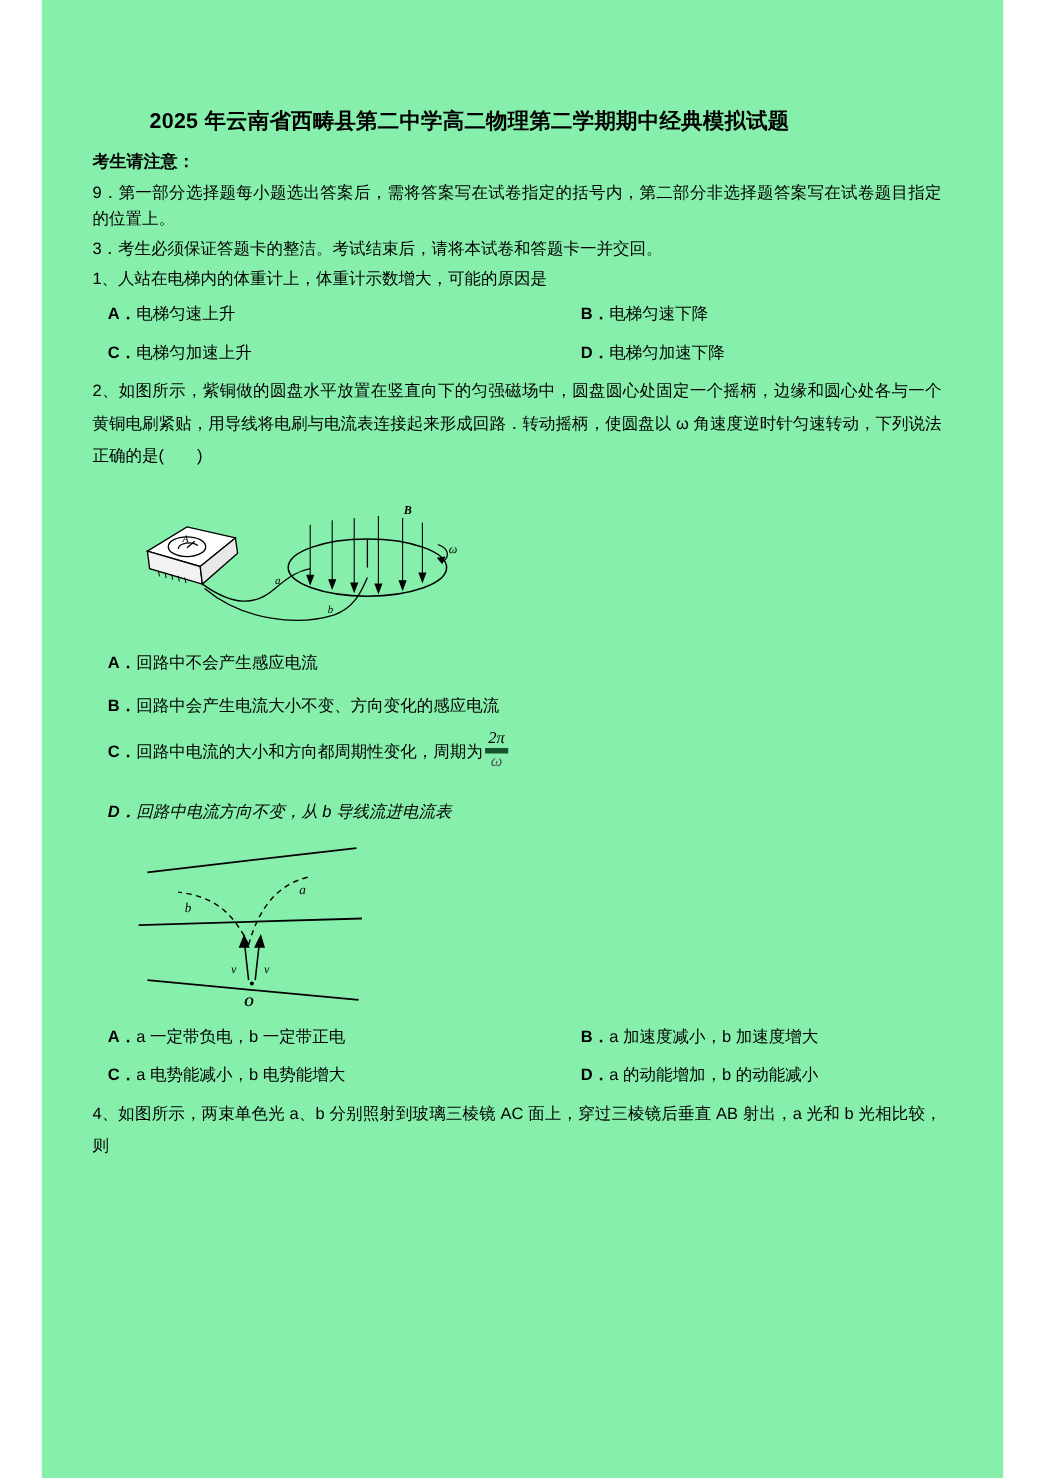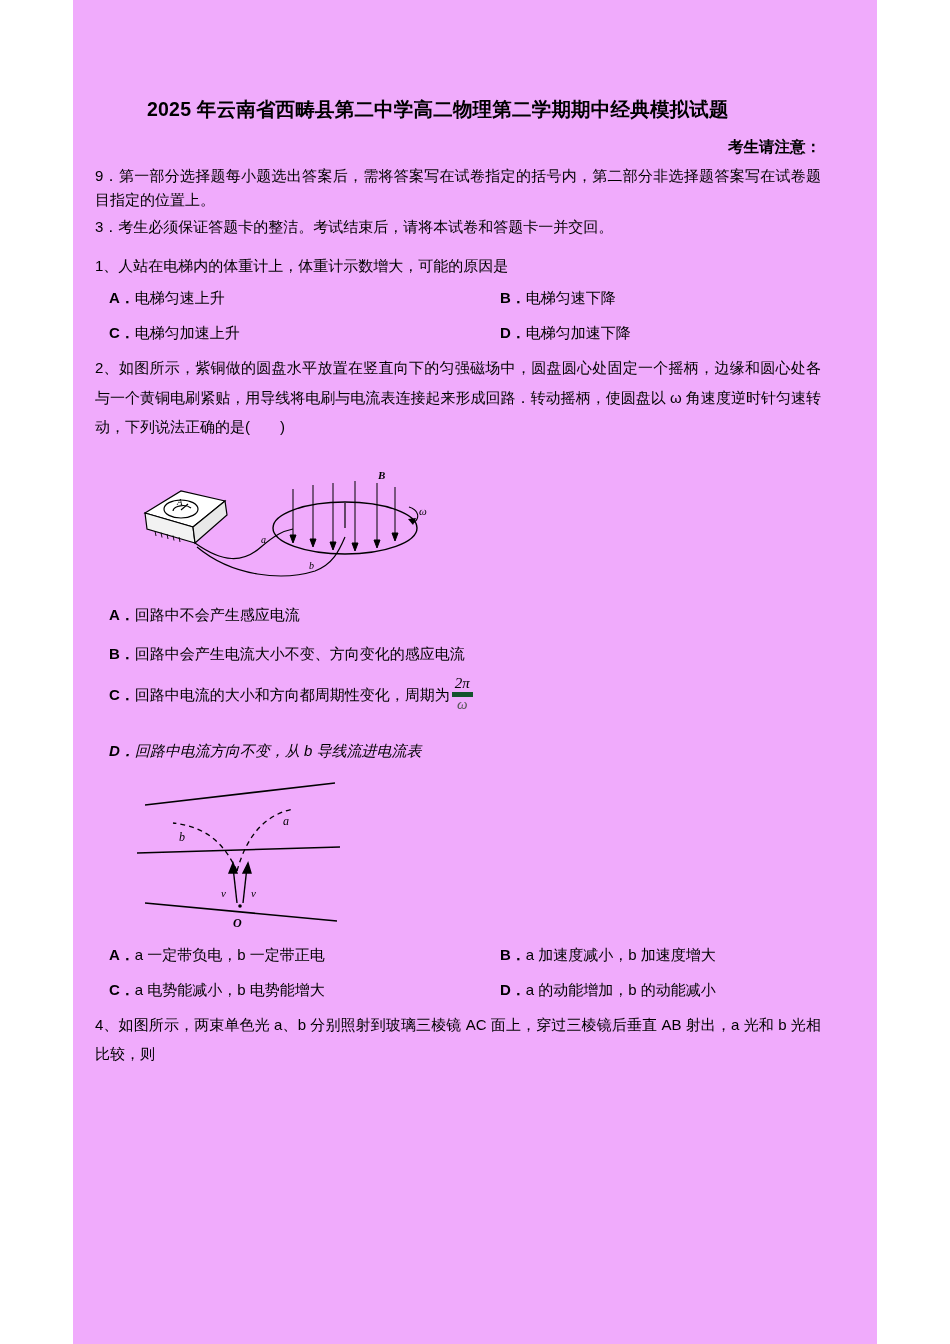--- a/index.html
+++ b/index.html
@@ -5,42 +5,41 @@
   html, body {
     margin: 0;
     padding: 0;
     background: #ffffff;
   }
   body {
     font-family: "Liberation Serif", "DejaVu Serif", serif;
     color: #000000;
   }
   .page {
-    width: 804px;
+    width: 874px;
     min-height: 1344px;
     margin: 0 auto;
     position: relative;
-    background: #f0abfc;
+    background: #86efac;
     box-sizing: border-box;
-    padding: 96px 56px 24px 22px;
+    padding: 96px 56px 24px 46px;
   }
   .doc-title {
     font-family: "Liberation Sans", sans-serif;
     font-weight: bold;
     font-size: 19.5px;
     text-align: left;
     margin: 0 0 14px 52px;
     letter-spacing: 0.2px;
   }
   .notice-head {
     font-family: "Liberation Sans", sans-serif;
     font-size: 15.5px;
     font-weight: bold;
     margin: 10px 0 6px 0;
-    text-align: right;
   }
   .notice-line {
     font-family: "Liberation Sans", sans-serif;
     font-size: 15px;
     line-height: 1.62;
     margin: 0 0 2px 0;
     text-align: justify;
   }
   .sec-head {
     font-family: "Liberation Sans", sans-serif;
@@ -49,27 +48,28 @@
     margin: 26px 0 2px 0;
     text-align: justify;
   }
   .q-stem {
     font-family: "Liberation Sans", sans-serif;
     font-size: 15px;
     line-height: 1.95;
     margin: 6px 0 2px 0;
     text-align: justify;
   }
-  .q-stem.tight { line-height: 1.7; margin-top: 14px; }
+  .q-stem.tight { line-height: 1.7; margin-top: 2px; }
   .opt-row {
     display: flex;
     font-family: "Liberation Sans", sans-serif;
     font-size: 15px;
     line-height: 1.9;
     margin: 6px 0 0 0;
+    gap: 16px;
   }
   .opt-col {
     flex: 0 0 50%;
     padding-left: 14px;
     box-sizing: border-box;
   }
   .opt-col.second { padding-left: 42px; }
   .opt-single {
     font-family: "Liberation Sans", sans-serif;
     font-size: 15px;

